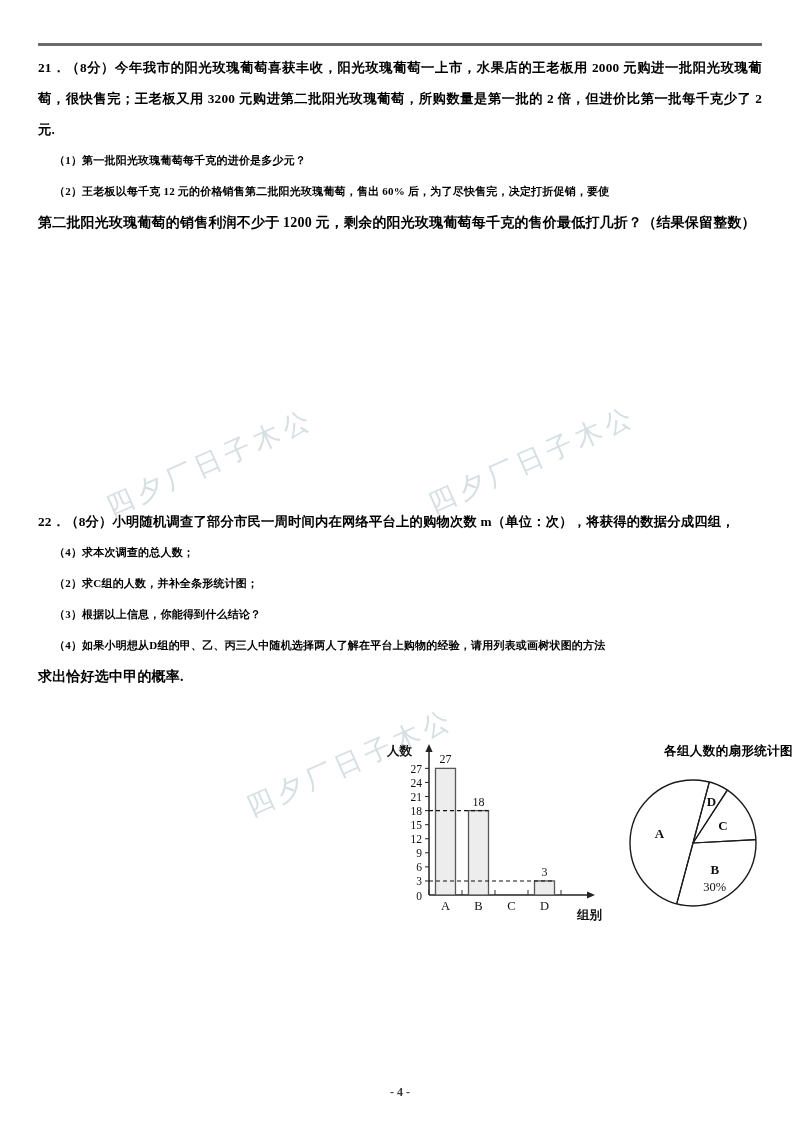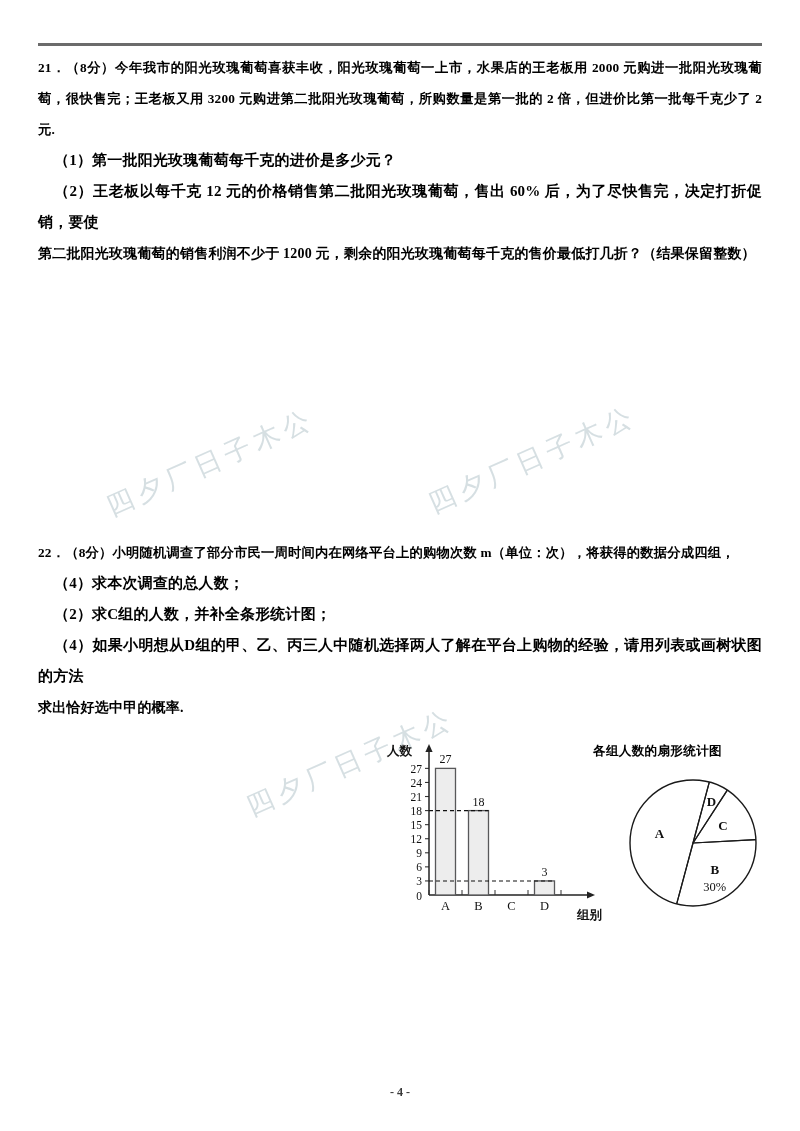--- a/index.html
+++ b/index.html
@@ -57,21 +57,21 @@
   p.q {
     margin: 0 0 0 0;
     font-size: 13.3px;
     line-height: 31px;
     font-weight: bold;
     text-align: justify;
     letter-spacing: .2px;
   }
   p.sub {
     margin: 0;
-    font-size: 15px;
+    font-size: 11px;
     line-height: 31px;
     font-weight: bold;
     text-indent: 16px;
     text-align: justify;
     letter-spacing: .2px;
   }
   p.cont {
     margin: 0;
     font-size: 14px;
     line-height: 31px;
@@ -104,21 +104,21 @@
     height: 200px;
   }
   .chart-title {
     text-align: center;
     font-size: 12.6px;
     font-weight: bold;
     line-height: 16px;
     margin: 0;
     letter-spacing: .3px;
   }
-  .pie-title { text-align: left; }
+  .pie-title { text-align: right; }
   svg { display: block; }
 
   
   .footer {
     position: absolute;
     left: 0;
     top: 1085px;
     width: 800px;
     text-align: center;
     font-size: 12px;
@@ -142,20 +142,21 @@
     <p class="q">21．（8分）今年我市的阳光玫瑰葡萄喜获丰收，阳光玫瑰葡萄一上市，水果店的王老板用 2000 元购进一批阳光玫瑰葡萄，很快售完；王老板又用 3200 元购进第二批阳光玫瑰葡萄，所购数量是第一批的 2 倍，但进价比第一批每千克少了 2 元.</p>
     <p class="sub">（1）第一批阳光玫瑰葡萄每千克的进价是多少元？</p>
     <p class="sub">（2）王老板以每千克 12 元的价格销售第二批阳光玫瑰葡萄，售出 60% 后，为了尽快售完，决定打折促销，要使</p>
     <p class="cont">第二批阳光玫瑰葡萄的销售利润不少于 1200 元，剩余的阳光玫瑰葡萄每千克的售价最低打几折？（结果保留整数）</p>
 
     <div class="spacer-q21"></div>
 
     <p class="q">22．（8分）小明随机调查了部分市民一周时间内在网络平台上的购物次数 m（单位：次），将获得的数据分成四组，</p>
     <p class="sub">（4）求本次调查的总人数；</p>
     <p class="sub">（2）求C组的人数，并补全条形统计图；</p>
+    <p class="sub">（3）根据以上信息，你能得到什么结论？</p>
     <p class="sub">（4）如果小明想从D组的甲、乙、丙三人中随机选择两人了解在平台上购物的经验，请用列表或画树状图的方法</p>
     <p class="cont">求出恰好选中甲的概率.</p>
 
   </div>
 
   <div class="charts">
 
     <div class="bar-chart-wrap">
       <svg id="bar-svg" width="250" height="198" viewBox="0 0 250 198">
           <text x="14" y="20" font-size="12.5" font-family="&quot;Liberation Serif&quot;, serif" font-weight="bold" fill="#111">人数</text>

